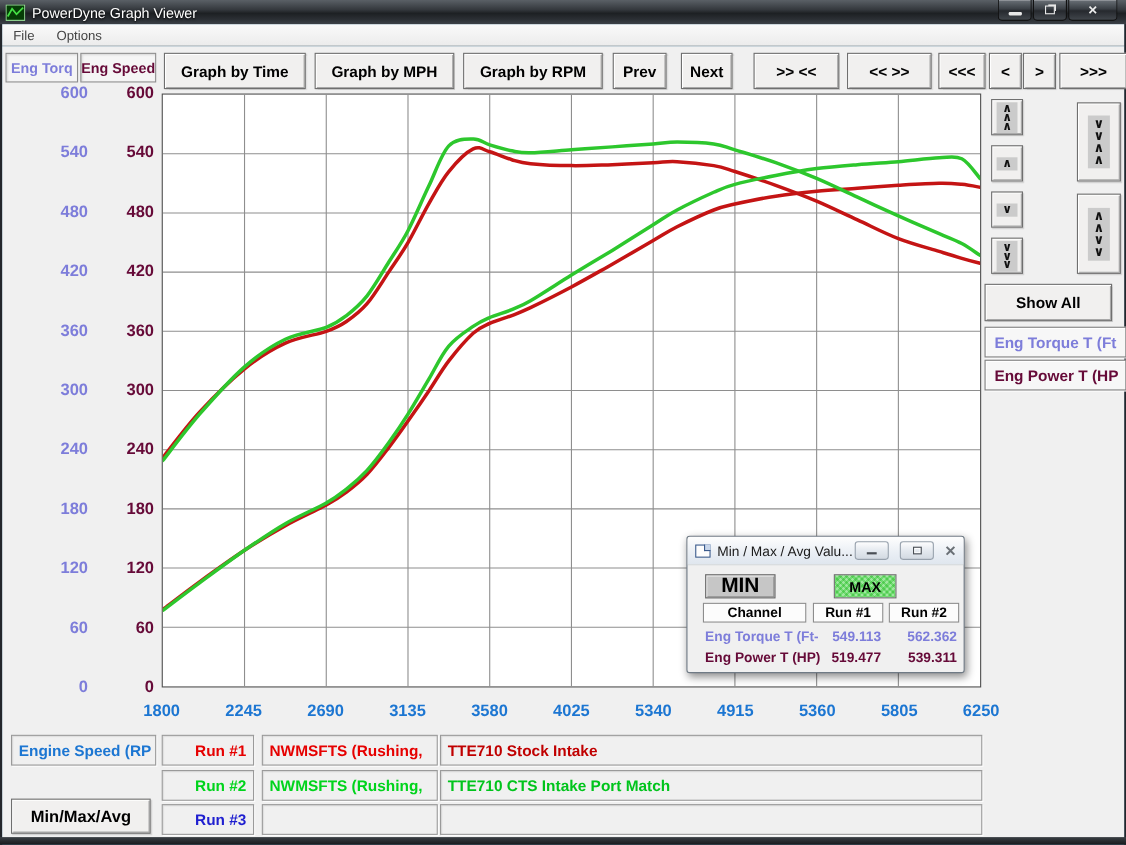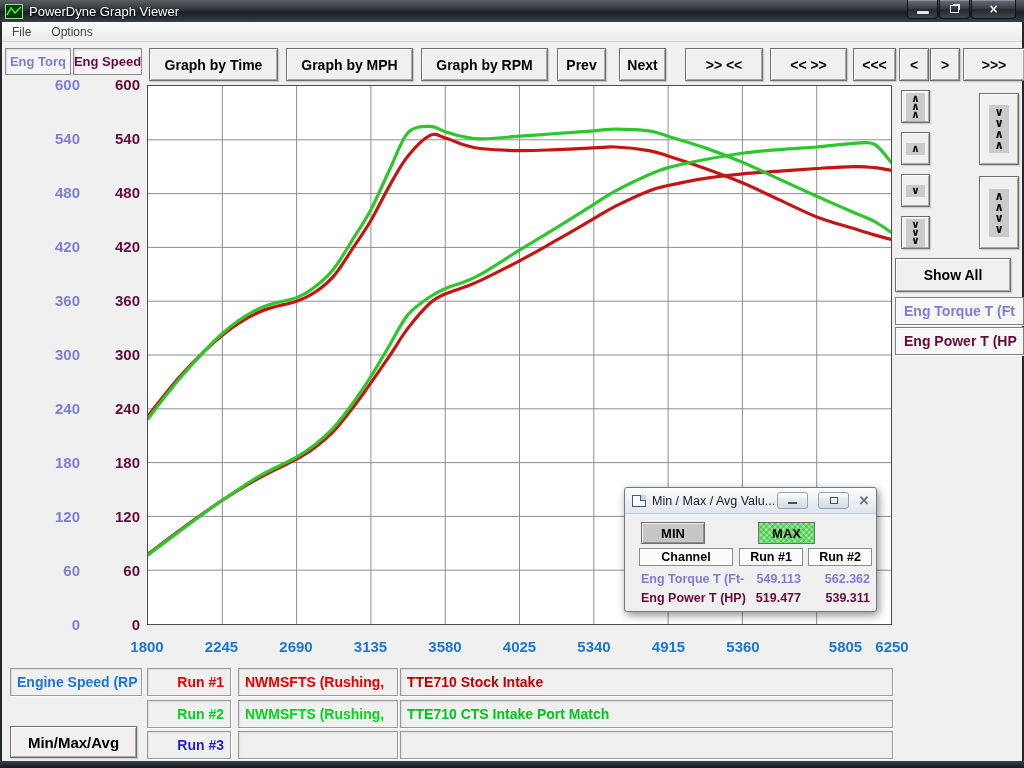--- a/index.html
+++ b/index.html
@@ -87,21 +87,21 @@
                   background:#c8d6ea; border-left:1px solid #3a5a8c; border-bottom:1px solid #3a5a8c; }
   .mwb { position:absolute; top:4px; width:31px; height:17px; border:1px solid #97a1ac;
     border-radius:3px; background:linear-gradient(#fdfdfd,#e4e9ef 50%,#d3dae2);
     display:flex; align-items:center; justify-content:center; }
   .mg-bar { width:9px; height:2px; background:#4a4f55; margin-top:5px; }
   .mg-box { width:8px; height:7px; border:1px solid #4a4f55; box-shadow:inset 0 0 0 1px #fff; }
   .mg-x { font-size:13px; font-weight:bold; color:#6a7076; line-height:13px; }
   .minbtn { position:absolute; left:16px; top:34px; width:64px; height:22px;
     background:#c6c6c6; border:1px solid #6f6f6f;
     box-shadow:inset 1px 1px 0 #efefef, inset -1px -1px 0 #8f8f8f;
-    display:flex; align-items:center; justify-content:center; font-weight:bold; font-size:13px; }
+    display:flex; align-items:center; justify-content:center; font-weight:bold; font-size:19px; }
   .maxbtn { position:absolute; left:133px; top:34px; width:57px; height:22px;
     border:1px solid #6f6f6f;
     background:repeating-linear-gradient(45deg,#8fe48f 0 2px,#c9f3c9 2px 4px),
                repeating-linear-gradient(-45deg,#8fe48f 0 2px,#c9f3c9 2px 4px);
     background-blend-mode:multiply;
     display:flex; align-items:center; justify-content:center; font-weight:bold; font-size:13px; }
   .mhdr { position:absolute; top:60px; height:18px; background:#fcfcfc; border:1px solid #8d8d8d;
     display:flex; align-items:center; justify-content:center; font-weight:bold; font-size:12.5px; }
   .mrow { position:absolute; height:16px; font-size:12.5px; font-weight:bold; }
   .mrow .lab { position:absolute; left:16px; white-space:nowrap; }
@@ -215,21 +215,21 @@
     <div id="xaxis">
         <span style="left: 145px; color: rgb(28, 118, 210);">1800</span>
         <span style="left: 219.5px; color: rgb(28, 118, 210);">2245</span>
         <span style="left: 294px; color: rgb(28, 118, 210);">2690</span>
         <span style="left: 368.5px; color: rgb(28, 118, 210);">3135</span>
         <span style="left: 443px; color: rgb(28, 118, 210);">3580</span>
         <span style="left: 517.5px; color: rgb(28, 118, 210);">4025</span>
         <span style="left: 592px; color: rgb(28, 118, 210);">5340</span>
         <span style="left: 666.5px; color: rgb(28, 118, 210);">4915</span>
         <span style="left: 741px; color: rgb(28, 118, 210);">5360</span>
-        <span style="left: 815.5px; color: rgb(28, 118, 210); margin-left: 28px;">5805</span>
+        <span style="left: 815.5px; color: rgb(28, 118, 210);">5805</span>
         <span style="left: 890px; color: rgb(28, 118, 210); text-align: right;">6250</span>
       </div>
 
     <div class="btn3d" style="left:899px;top:48px;width:29px;height:33px;">
       <span class="chevpad chev">
           <span>∧</span>
           <span>∧</span>
           <span>∧</span>
         </span>
       </div>

